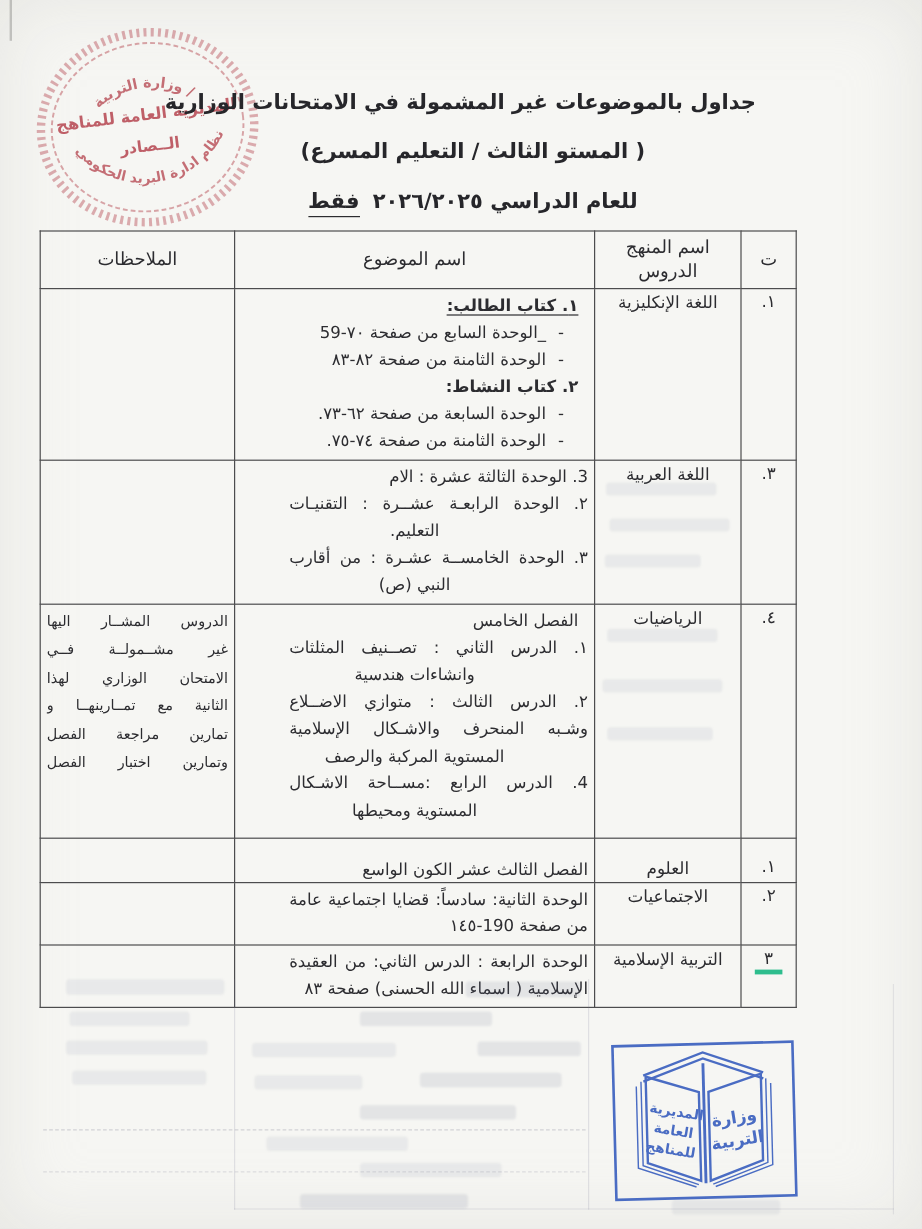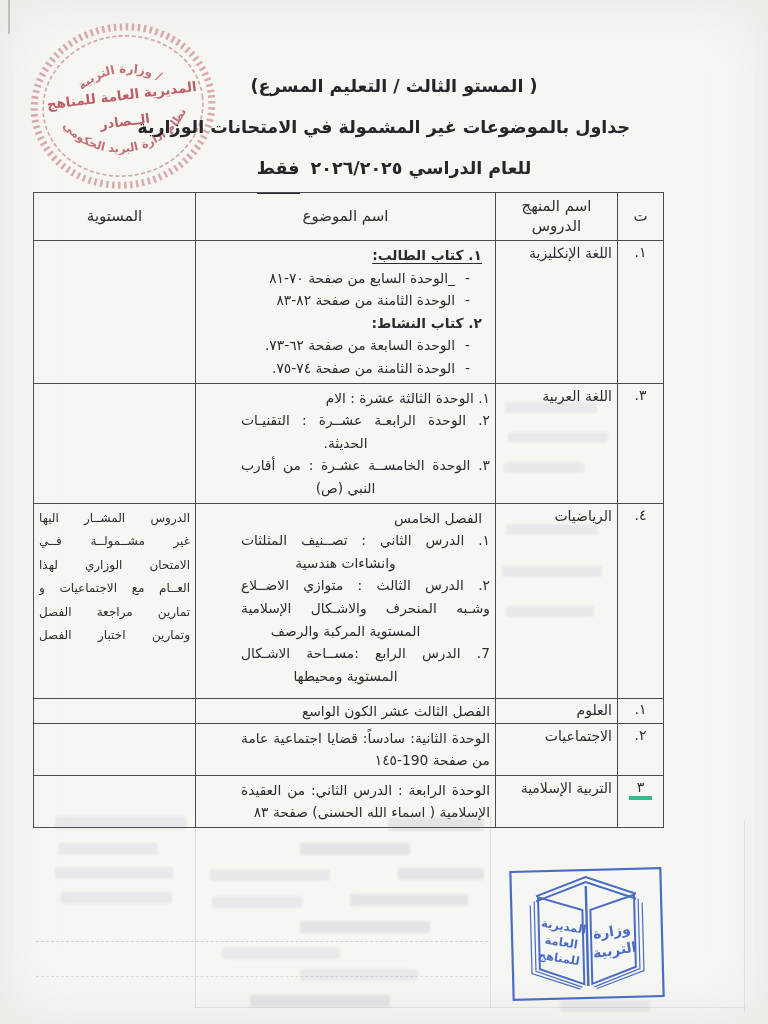--- a/index.html
+++ b/index.html
@@ -3,43 +3,43 @@
 <meta charset="utf-8">
 <style>
   html,body{margin:0;padding:0;}
   body{width:768px;height:1024px;overflow:hidden;background:#e9e9e6;}
   .page{position:absolute;left:0;top:0;width:768px;height:1024px;background:#f6f6f3;
         font-family:"DejaVu Sans",sans-serif;color:#2e2e30;
         box-shadow:inset 0 0 60px rgba(200,200,195,.35);}
   
   .title{position:absolute;left:158px;top:66px;width:472px;text-align:center;direction:rtl;}
   .title .t-line{font-size:17.5px;font-weight:bold;line-height:41px;white-space:nowrap;color:#26262a;}
-  .title .u-word{border-bottom:1.6px solid #2b2b2e;padding-bottom:14px;margin-right:5px;display:inline-block;line-height:22px;}
+  .title .u-word{border-bottom:1.6px solid #2b2b2e;padding-bottom:1px;margin-right:5px;display:inline-block;line-height:22px;}
   
   table.main{position:absolute;left:33px;top:192px;width:630px;border-collapse:collapse;
              table-layout:fixed;direction:rtl;}
   .main th,.main td{border:1.4px solid #4c4c4e;vertical-align:top;padding:3px 5px;
                     font-size:14px;color:#2c2c30;}
   .main th{font-weight:normal;font-size:15px;vertical-align:middle;text-align:center;line-height:1.3;}
   .c-ser{text-align:center;padding-top:7px;font-size:13.5px;}
-  .c-cur{font-size:14.3px;padding-top:6px;text-align:right;line-height:1.35;}
+  .c-cur{font-size:14.3px;padding-top:6px;text-align:center;line-height:1.35;}
   .c-top .ln{line-height:22.6px;font-size:13.8px;white-space:nowrap;overflow:hidden;}
   .c-not .ln{line-height:23.5px;font-size:12px;white-space:nowrap;overflow:hidden;
              text-align:justify;text-align-last:justify;}
   .rl{text-align:right;}
   .cl{text-align:center;}
   .jl{text-align:justify;text-align-last:justify;margin-left:40px;}
   .head{font-weight:bold;}
   .head-u{font-weight:bold;text-decoration:underline;text-underline-offset:3px;}
   .dash{padding-right:20px;}
   .dash::before{content:"-";margin-left:10px;}
   .indent1{padding-right:8px;}
   tr.h-hdr{height:48px;} tr.h-eng{height:142px;} tr.h-arb{height:115px;}
   tr.h-mat{height:195px;} tr.h-sci{height:25px;} tr.h-soc{height:48px;} tr.h-isl{height:50px;}
-  tr.h-sci td{padding-top:2px;padding-bottom:0;}
+  tr.h-sci td{padding-top:16px;padding-bottom:0;}
   tr.h-sci .ln{line-height:20px;}
   .g-underline{display:inline-block;border-bottom:4.5px solid #2ebd8d;padding:0 8px 1px 8px;}
   
   .red-stamp{position:absolute;left:26px;top:20px;}
   .blue-stamp{position:absolute;left:503px;top:860px;}
   
   .scan-edge{position:absolute;left:8px;top:0;width:2px;height:34px;background:#9a9a98;opacity:.55;}
   .smudge{position:absolute;background:rgba(105,115,145,.09);border-radius:3px;filter:blur(1px);}
   .smudge.dk{background:rgba(100,110,140,.13);}
   .gline-v{position:absolute;width:1px;background:rgba(115,115,140,.17);}
@@ -66,88 +66,88 @@
       </text>
       <text font-size="11.5" font-weight="bold" fill="#b5454f" opacity="0.9">
         <textPath href="#arcB" startOffset="50%" text-anchor="middle">نظام ادارة البريد الحكومي</textPath>
       </text>
       <text x="97" y="80" text-anchor="middle" font-size="13.5" font-weight="bold" fill="#b5454f">المديرية العامة للمناهج</text>
       <text x="97" y="106" text-anchor="middle" font-size="13" font-weight="bold" fill="#b5454f">الــصادر</text>
     </g>
   </svg>
 
   <div class="title">
+    <div class="t-line">جداول بالموضوعات غير المشمولة في الامتحانات الوزارية</div>
     <div class="t-line">( المستو الثالث / التعليم المسرع)</div>
-    <div class="t-line">جداول بالموضوعات غير المشمولة في الامتحانات الوزارية</div>
     <div class="t-line">
       <span>للعام الدراسي ٢٠٢٦/٢٠٢٥</span>
       <span class="u-word">فقط</span>
     </div>
   </div>
 
   <table class="main">
     <colgroup>
       <col style="width:46px">
         <col style="width:122px">
         <col style="width:300px">
         <col style="width:162px">
     </colgroup>
     <tbody>
         <tr class="h-hdr">
       <th>ت</th>
       <th>اسم المنهج الدروس</th>
       <th>اسم الموضوع</th>
-      <th>المستوية</th>
+      <th>الملاحظات</th>
     </tr>
 
     <tr class="h-eng">
       <td class="c-ser">١.</td>
       <td class="c-cur">اللغة الإنكليزية</td>
       <td class="c-top">
         <div class="ln head-u indent1">١. كتاب الطالب:</div>
-        <div class="ln dash">_الوحدة السابع من صفحة ٧٠-٨١</div>
+        <div class="ln dash">_الوحدة السابع من صفحة ٧٠-59</div>
         <div class="ln dash">الوحدة الثامنة من صفحة ٨٢-٨٣</div>
         <div class="ln head indent1">٢. كتاب النشاط:</div>
         <div class="ln dash">الوحدة السابعة من صفحة ٦٢-٧٣.</div>
         <div class="ln dash">الوحدة الثامنة من صفحة ٧٤-٧٥.</div>
       </td>
       <td class="c-not"></td>
     </tr>
 
     <tr class="h-arb">
       <td class="c-ser">٣.</td>
       <td class="c-cur">اللغة العربية</td>
       <td class="c-top">
-        <div class="ln rl">١. الوحدة الثالثة عشرة : الام</div>
+        <div class="ln rl">3. الوحدة الثالثة عشرة : الام</div>
         <div class="ln jl">٢. الوحدة الرابعـة عشــرة : التقنيـات</div>
-        <div class="ln cl">الحديثة.</div>
+        <div class="ln cl">التعليم.</div>
         <div class="ln jl">٣. الوحدة الخامســة عشـرة : من أقارب</div>
         <div class="ln cl">النبي (ص)</div>
       </td>
       <td class="c-not"></td>
     </tr>
 
     <tr class="h-mat">
       <td class="c-ser">٤.</td>
       <td class="c-cur">الرياضيات</td>
       <td class="c-top">
         <div class="ln rl indent1">الفصل الخامس</div>
         <div class="ln jl">١. الدرس الثاني :  تصــنيف المثلثات</div>
         <div class="ln cl">وانشاءات هندسية</div>
         <div class="ln jl">٢. الدرس الثالث : متوازي الاضــلاع</div>
         <div class="ln jl">وشـبه المنحرف والاشـكال الإسلامية</div>
         <div class="ln cl">المستوية المركبة والرصف</div>
-        <div class="ln jl">7. الدرس الرابع :مســاحة الاشـكال</div>
+        <div class="ln jl">4. الدرس الرابع :مســاحة الاشـكال</div>
         <div class="ln cl">المستوية ومحيطها</div>
       </td>
       <td class="c-not">
         <div class="ln">الدروس المشــار اليها</div>
         <div class="ln">غير مشــمولــة فــي</div>
         <div class="ln">الامتحان الوزاري لهذا</div>
-        <div class="ln">العــام مع الاجتماعيات و</div>
+        <div class="ln">الثانية مع تمــارينهــا و</div>
         <div class="ln">تمارين مراجعة الفصل</div>
         <div class="ln">وتمارين اختبار الفصل</div>
       </td>
     </tr>
 
     <tr class="h-sci">
       <td class="c-ser">١.</td>
       <td class="c-cur">العلوم</td>
       <td class="c-top">
         <div class="ln rl">الفصل الثالث عشر  الكون الواسع</div>

